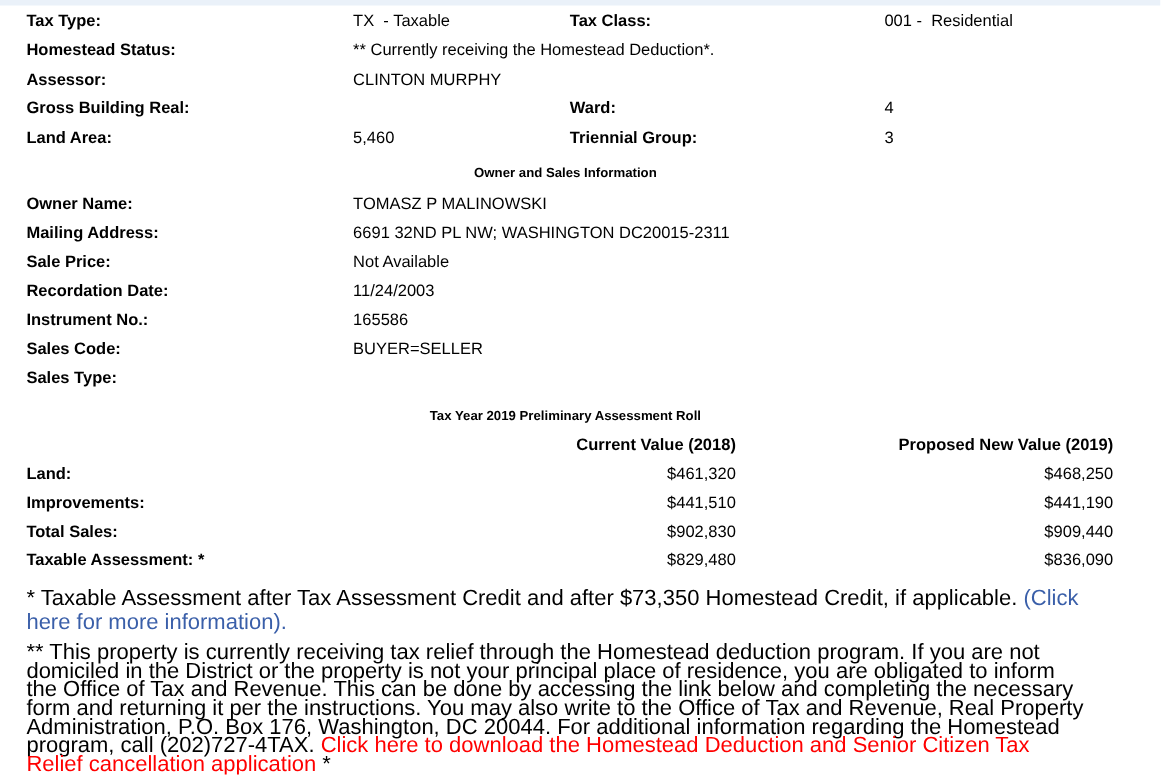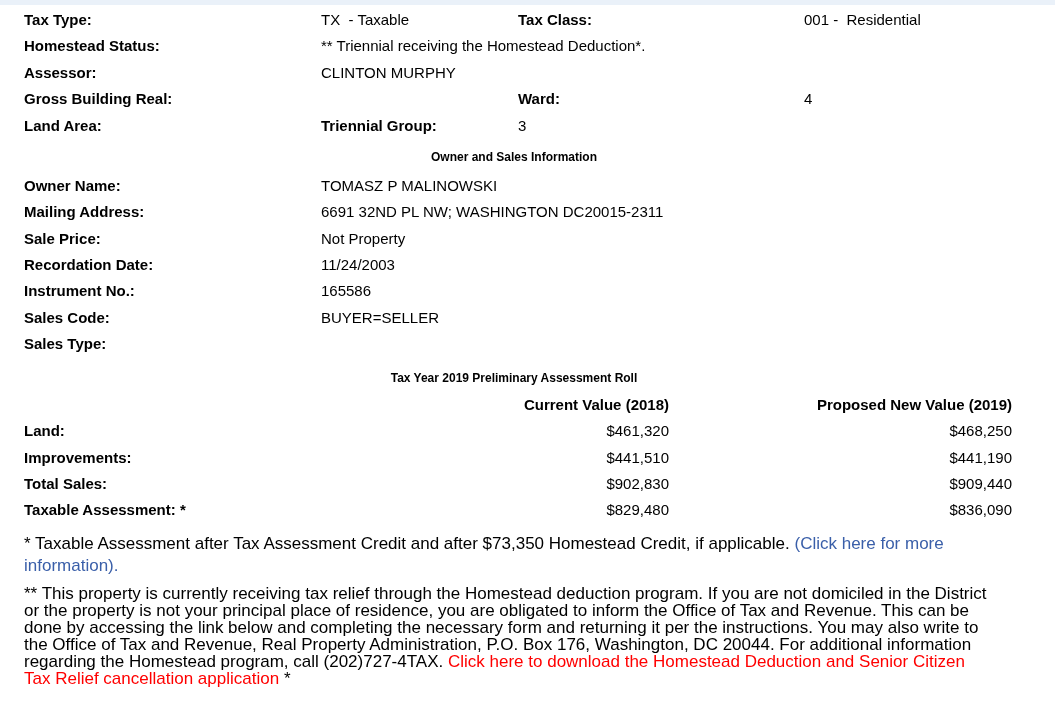--- a/index.html
+++ b/index.html
@@ -46,21 +46,21 @@
   
   .as-head, .as-row {
     display: grid;
     grid-template-columns: 300px 345px 343px;
     line-height: 26.3px;
   }
   .as-head { font-weight: bold; margin-top: 2px; }
   .as-head .c2, .as-head .c3, .as-row .c2, .as-row .c3 { text-align: right; }
 
   
-  .notes { width: 968px; font-size: 17px; }
+  .notes { width: 968px; font-size: 20px; }
   .fn1 { margin: 9px 0 0 0; line-height: 22.6px; }
   .fn2 { margin: 7px 0 0 0; line-height: 17px; }
   a { text-decoration: none; cursor: pointer; }
   .link-blue { color: #3a5fa9; }
   .link-red { color: #ff0000; }
 </style>
 </head>
 <body>
 
 <div class="top-strip"></div>
@@ -69,53 +69,54 @@
 
   <div class="pd">
     <div class="pd-row">
       <span class="lbl">Tax Type:</span>
       <span class="val">TX  - Taxable</span>
       <span class="lbl">Tax Class:</span>
       <span class="val">001 -  Residential</span>
     </div>
     <div class="pd-row">
       <span class="lbl">Homestead Status:</span>
-      <span class="val span-rest">** Triennial receiving the Homestead Deduction*.</span>
+      <span class="val span-rest">** Currently receiving the Homestead Deduction*.</span>
     </div>
     <div class="pd-row">
       <span class="lbl">Assessor:</span>
       <span class="val span-rest">CLINTON MURPHY</span>
     </div>
     <div class="pd-row">
       <span class="lbl">Gross Building Real:</span>
       <span class="val"></span>
       <span class="lbl">Ward:</span>
       <span class="val">4</span>
     </div>
     <div class="pd-row">
       <span class="lbl">Land Area:</span>
+      <span class="val">5,460</span>
       <span class="lbl">Triennial Group:</span>
       <span class="val">3</span>
     </div>
   </div>
 
   <div class="section-title title-owner">Owner and Sales Information</div>
 
   <div class="os">
     <div class="os-row">
       <span class="lbl">Owner Name:</span>
       <span class="val">TOMASZ P MALINOWSKI</span>
     </div>
     <div class="os-row">
       <span class="lbl">Mailing Address:</span>
       <span class="val">6691 32ND PL NW; WASHINGTON DC20015-2311</span>
     </div>
     <div class="os-row">
       <span class="lbl">Sale Price:</span>
-      <span class="val">Not Property</span>
+      <span class="val">Not Available</span>
     </div>
     <div class="os-row">
       <span class="lbl">Recordation Date:</span>
       <span class="val">11/24/2003</span>
     </div>
     <div class="os-row">
       <span class="lbl">Instrument No.:</span>
       <span class="val">165586</span>
     </div>
     <div class="os-row">

